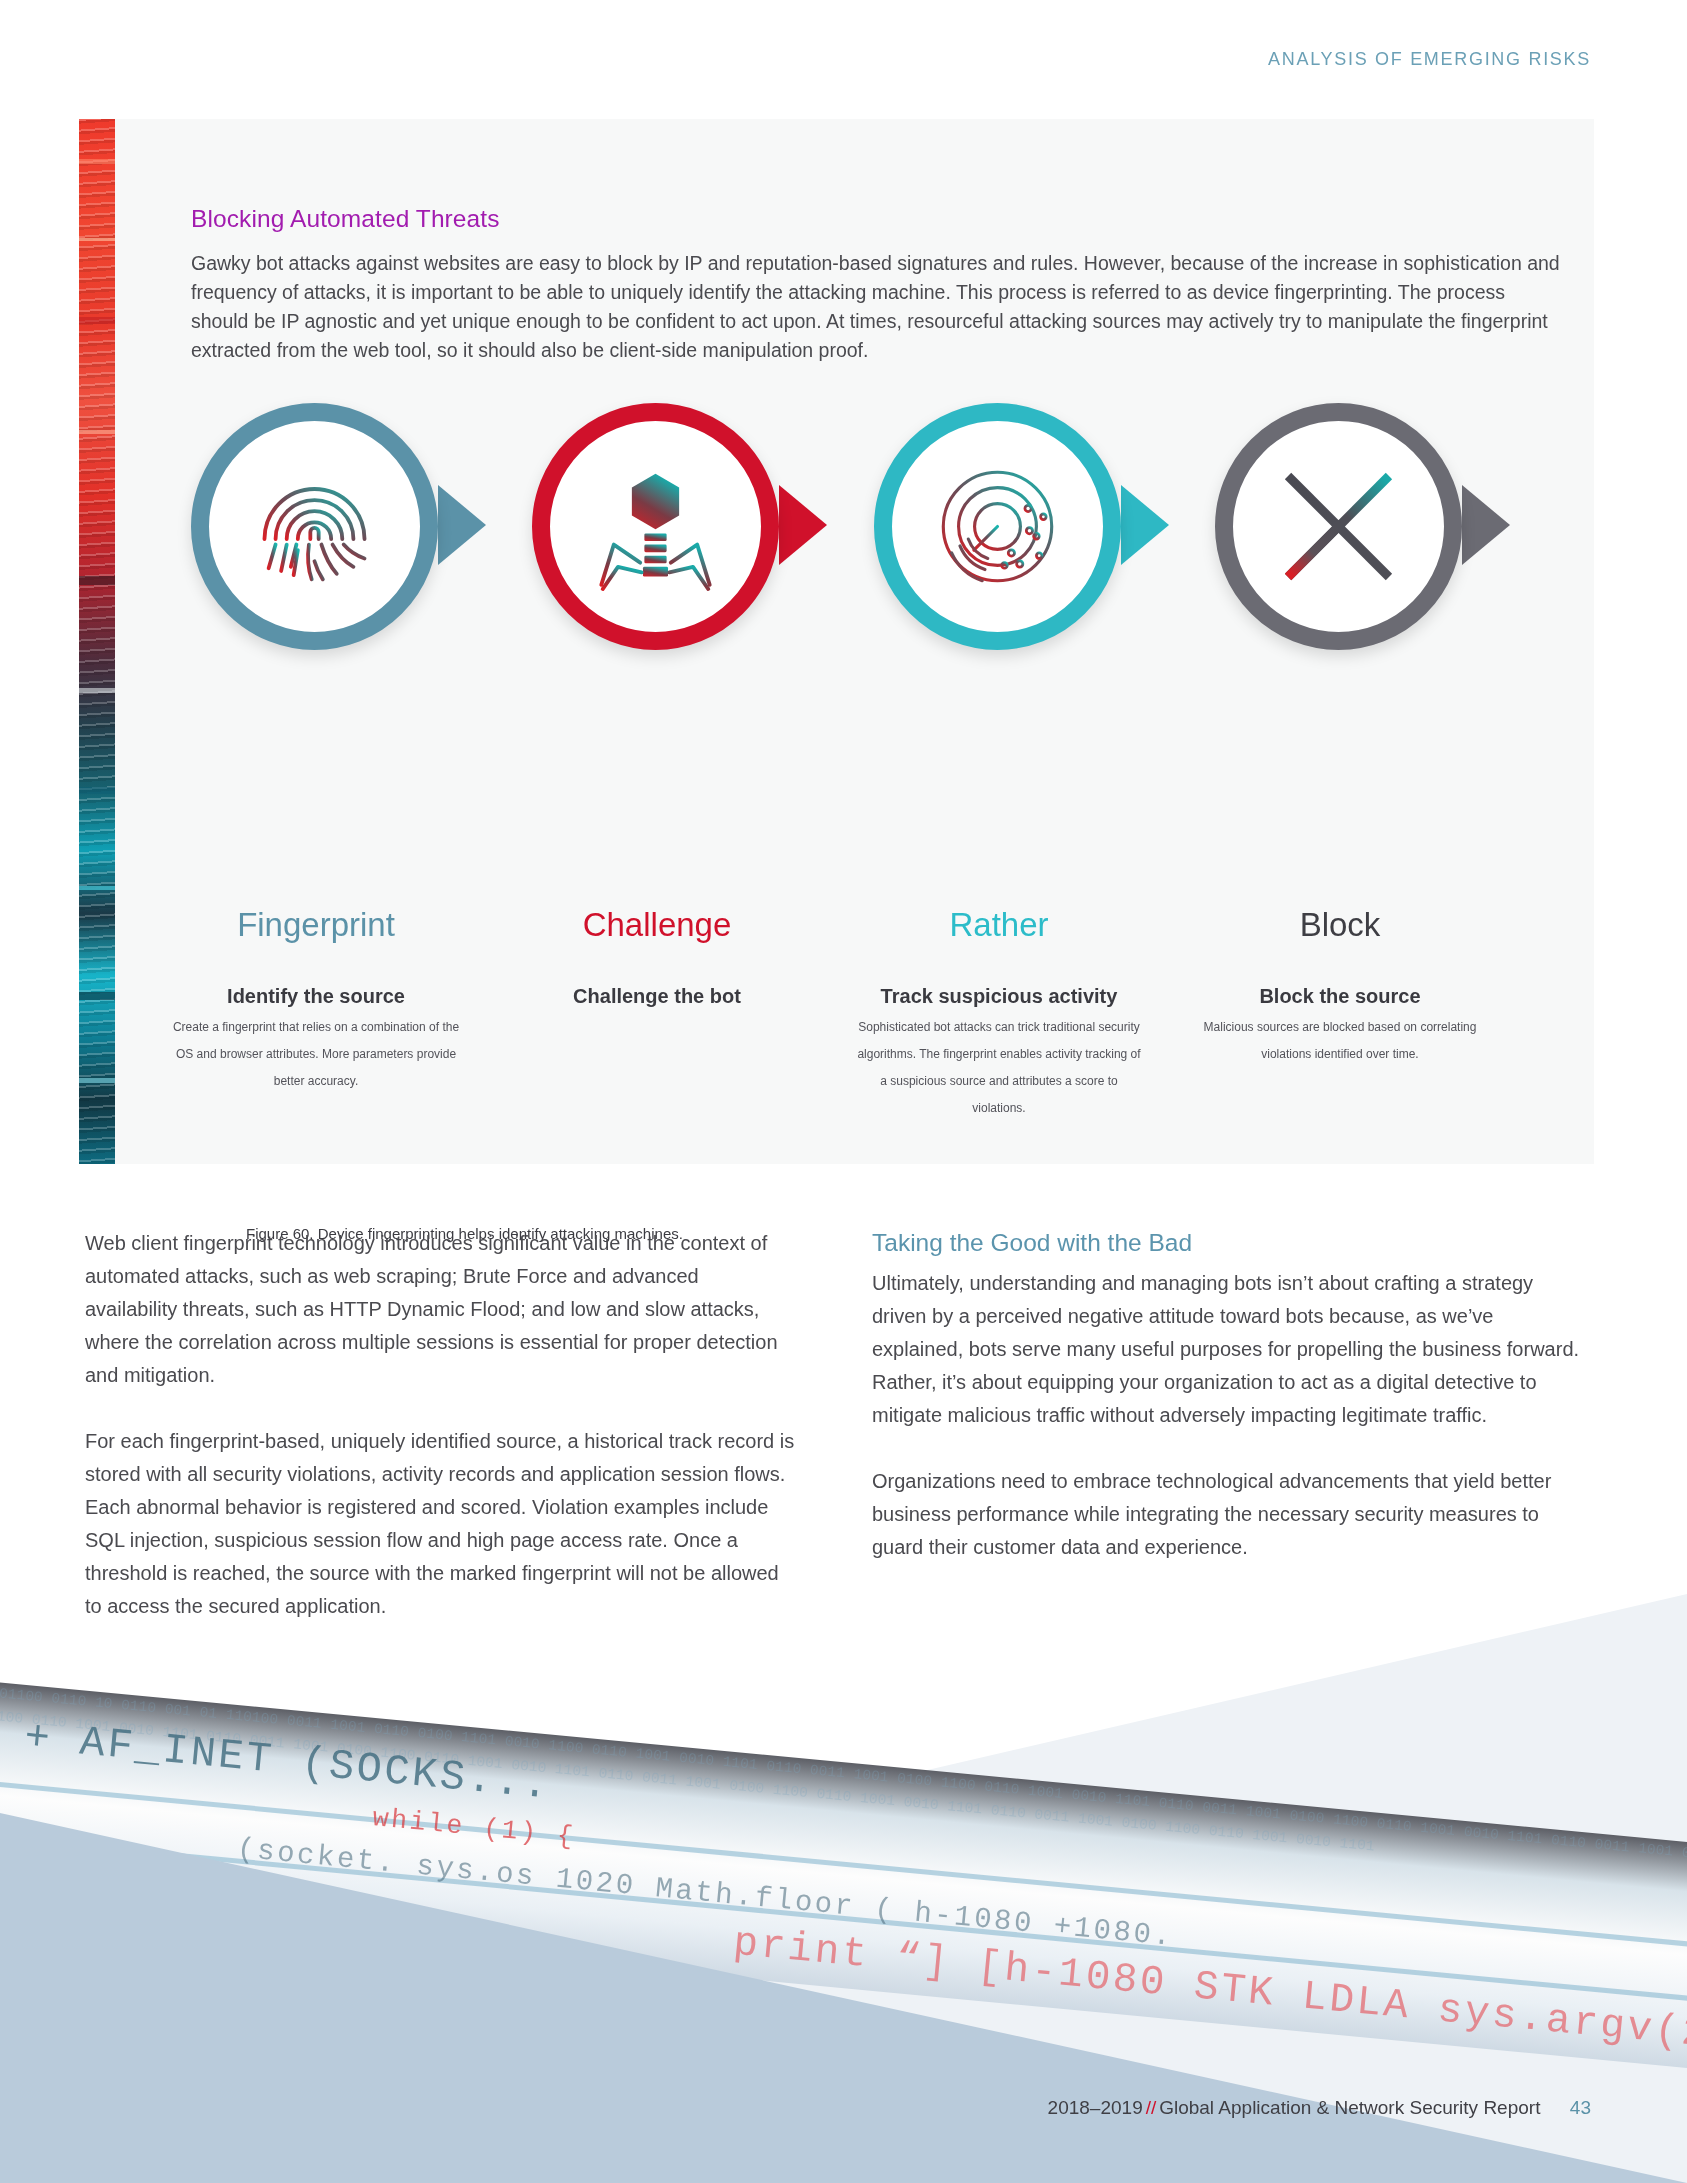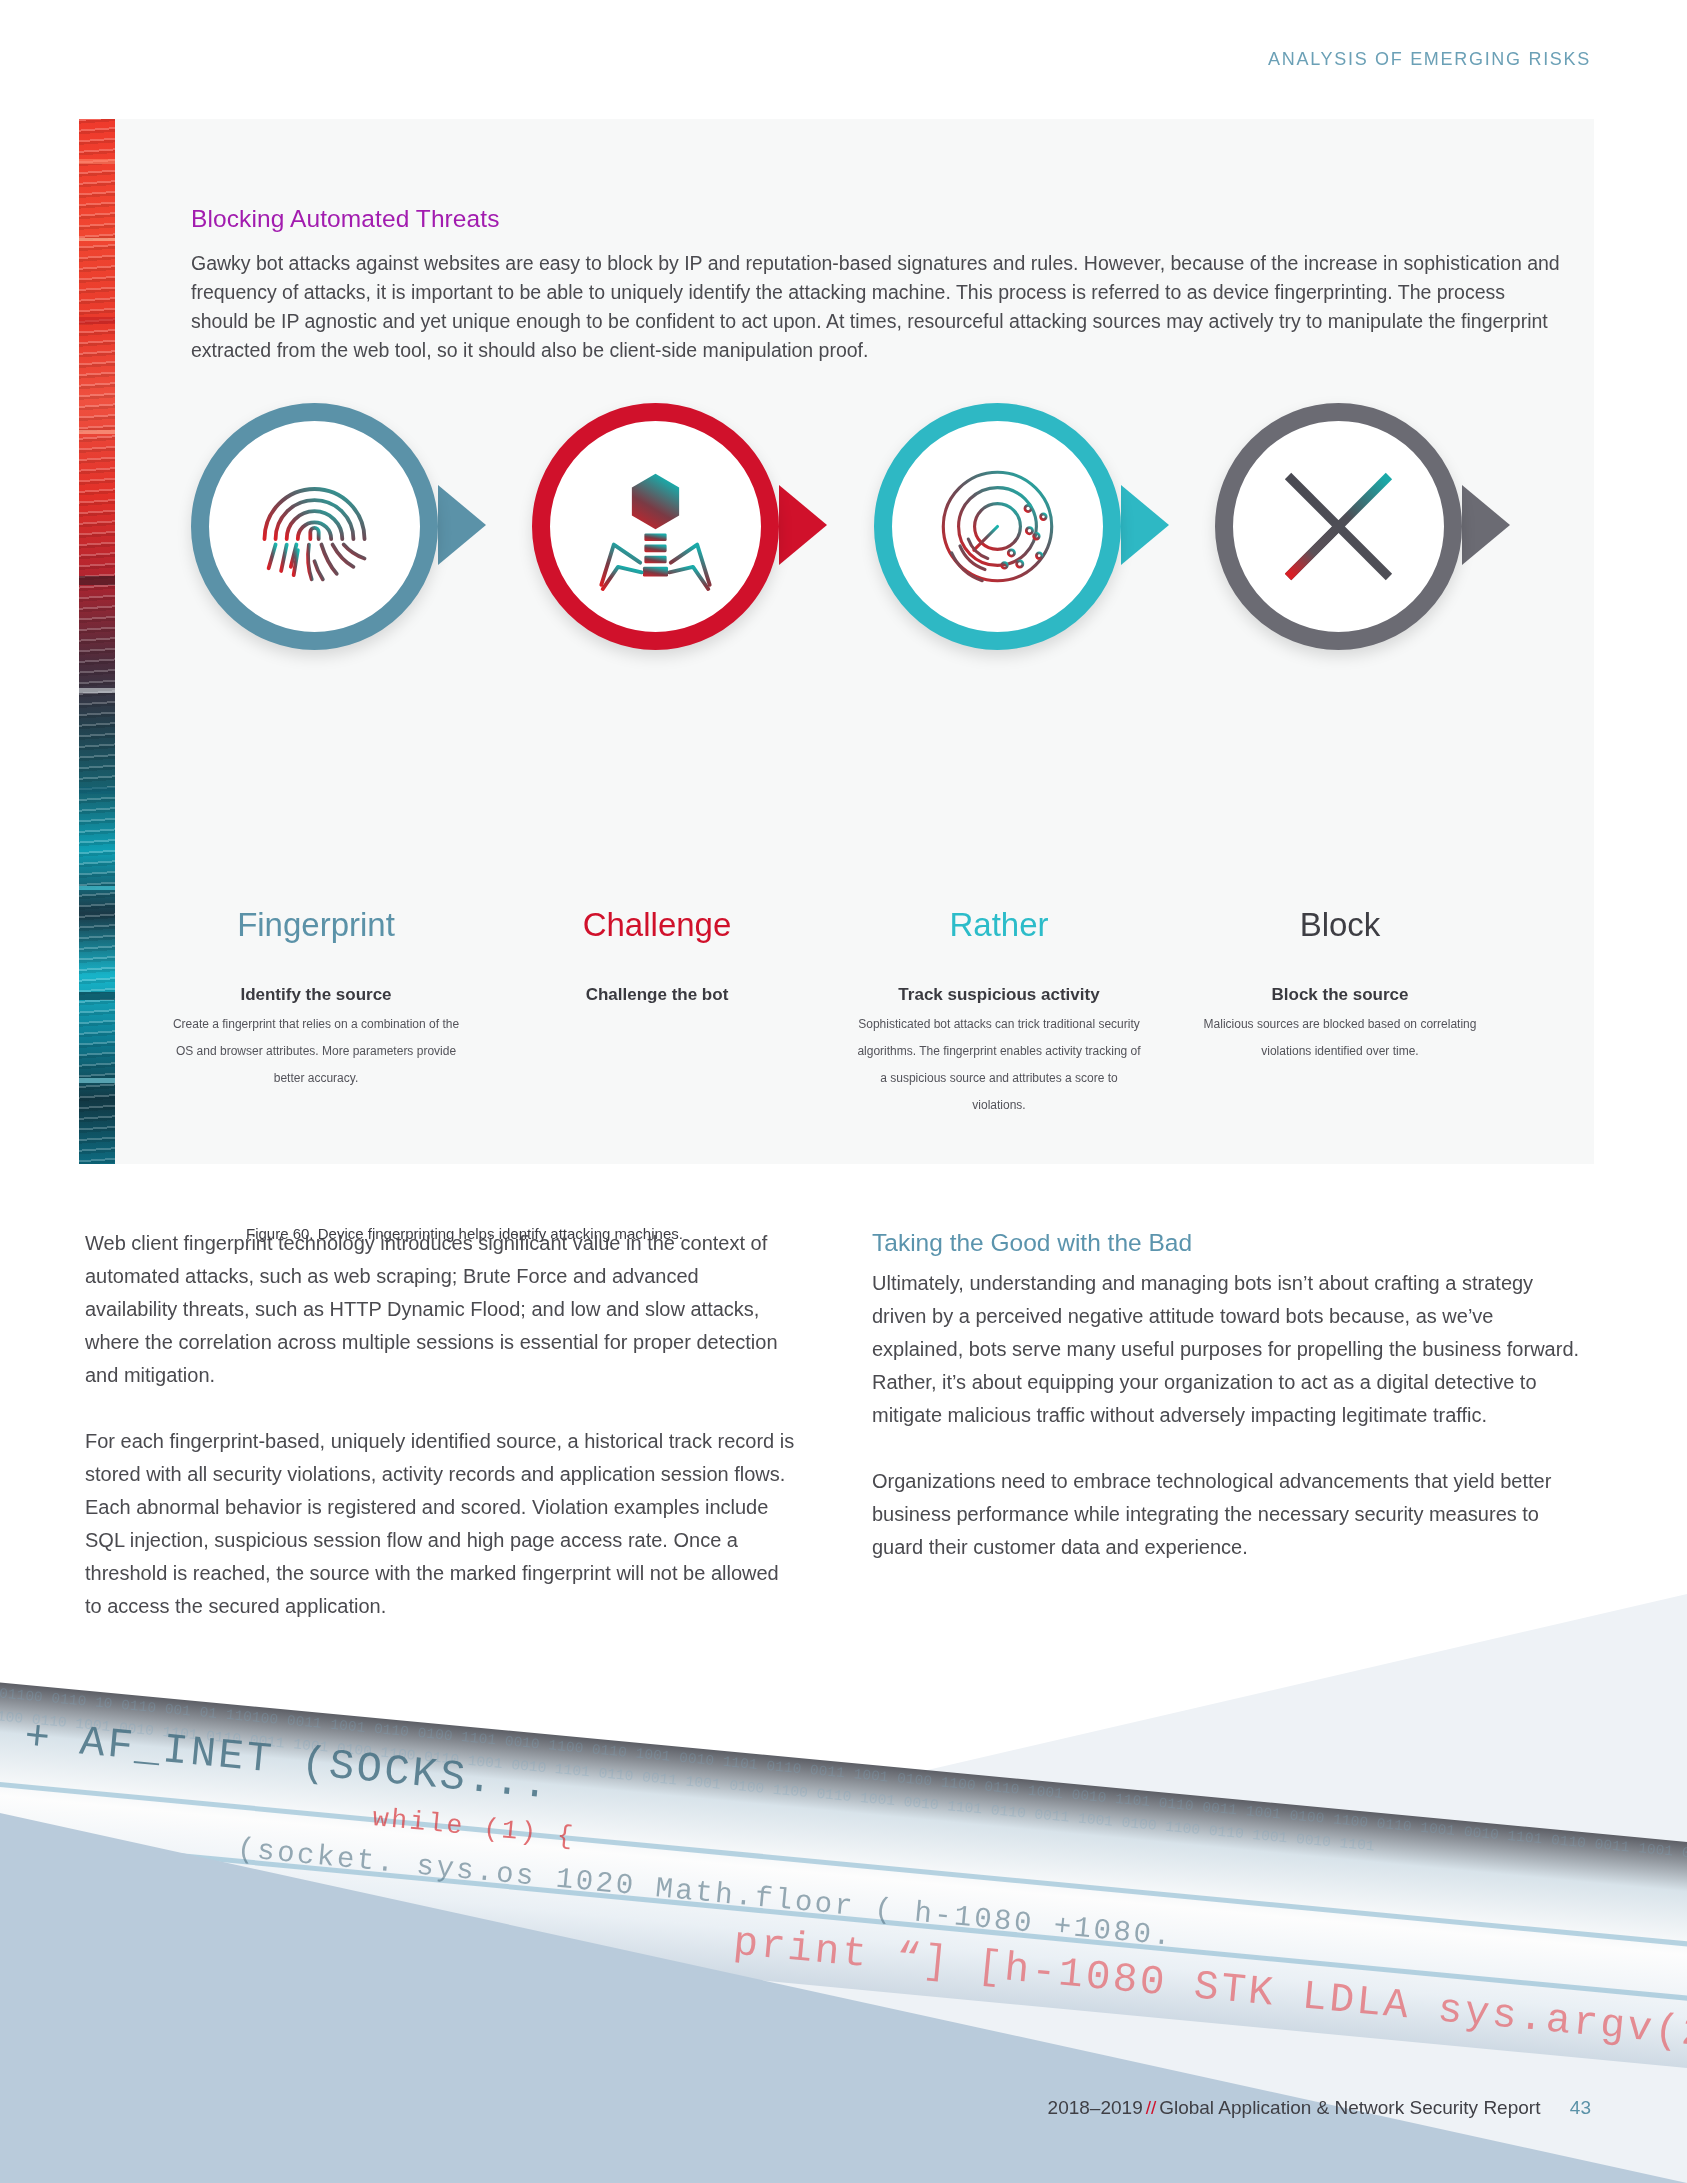--- a/index.html
+++ b/index.html
@@ -78,21 +78,21 @@
 
   
   .steps{ position:absolute; left:93px; top:787px; width:1370px; }
   .step{ position:absolute; top:0; width:288px; text-align:center; }
   .s0{ left:0px; } .s1{ left:341px; } .s2{ left:683px; } .s3{ left:1024px; }
   .step-title{ font-size:33px; font-weight:400; margin-bottom:41px; }
   .s0 .step-title{ color:#5b92a8; }
   .s1 .step-title{ color:#d0112b; }
   .s2 .step-title{ color:#2cbcc9; }
   .s3 .step-title{ color:#3e3e44; }
-  .step-sub{ font-size:17px; font-weight:bold; color:#3a3a40; margin-bottom:6px; }
+  .step-sub{ font-size:20px; font-weight:bold; color:#3a3a40; margin-bottom:6px; }
   .step-body{ font-size:12px; line-height:27px; color:#53535a; }
 
   .fig-caption{
     position:absolute; left:167px; top:1106px;
     font-size:15px; color:#3b3b41; font-weight:400;
   }
 
   
   .col{ position:absolute; width:711px; font-size:20px; line-height:33px; color:#4a4a4f; }
   .col-left{ left:85px; top:1227px; }

